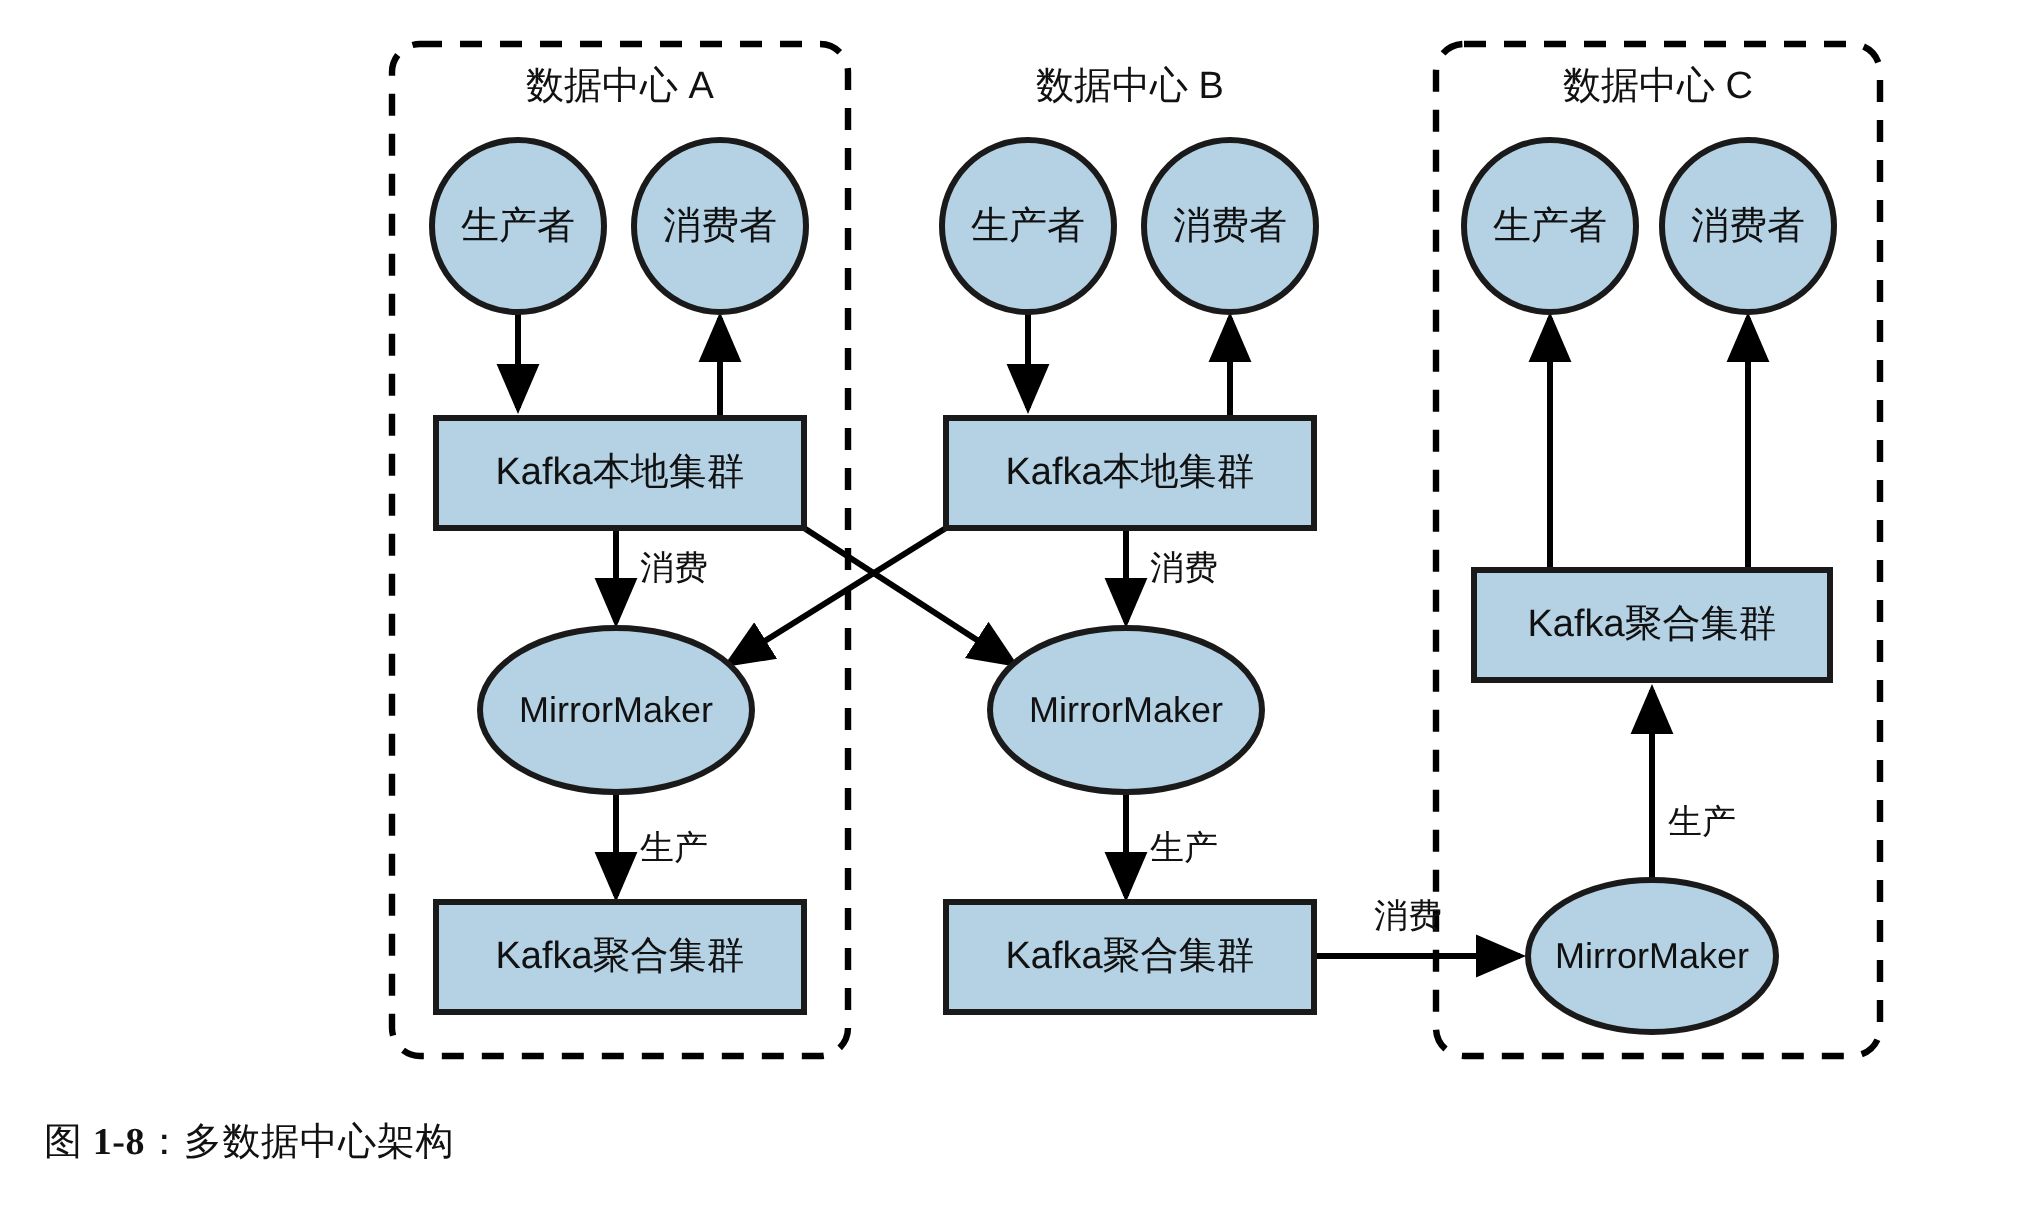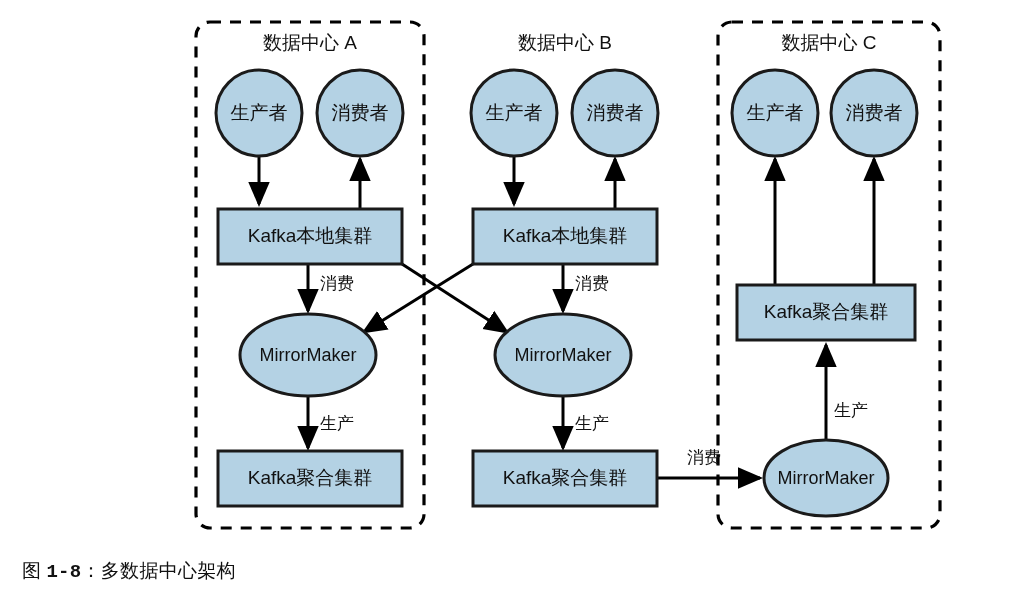--- a/index.html
+++ b/index.html
@@ -56,21 +56,20 @@
     left: 22px;
     top: 558px;
     font-family: "Liberation Serif", "DejaVu Serif", serif;
     font-size: 19px;
     color: #111111;
     white-space: nowrap;
     letter-spacing: 0.3px;
   }
   .caption .cap-num {
     font-weight: bold;
-    font-family: Liberation Mono, monospace;
   }
 </style>
 </head>
 <body>
 
 <div id="figure-root">
 
   <svg id="diagram-svg" viewBox="0 0 1015 606">
     <defs>
       <marker id="arrowhead" markerWidth="9" markerHeight="9" refX="7.4" refY="4" orient="auto" markerUnits="strokeWidth">

